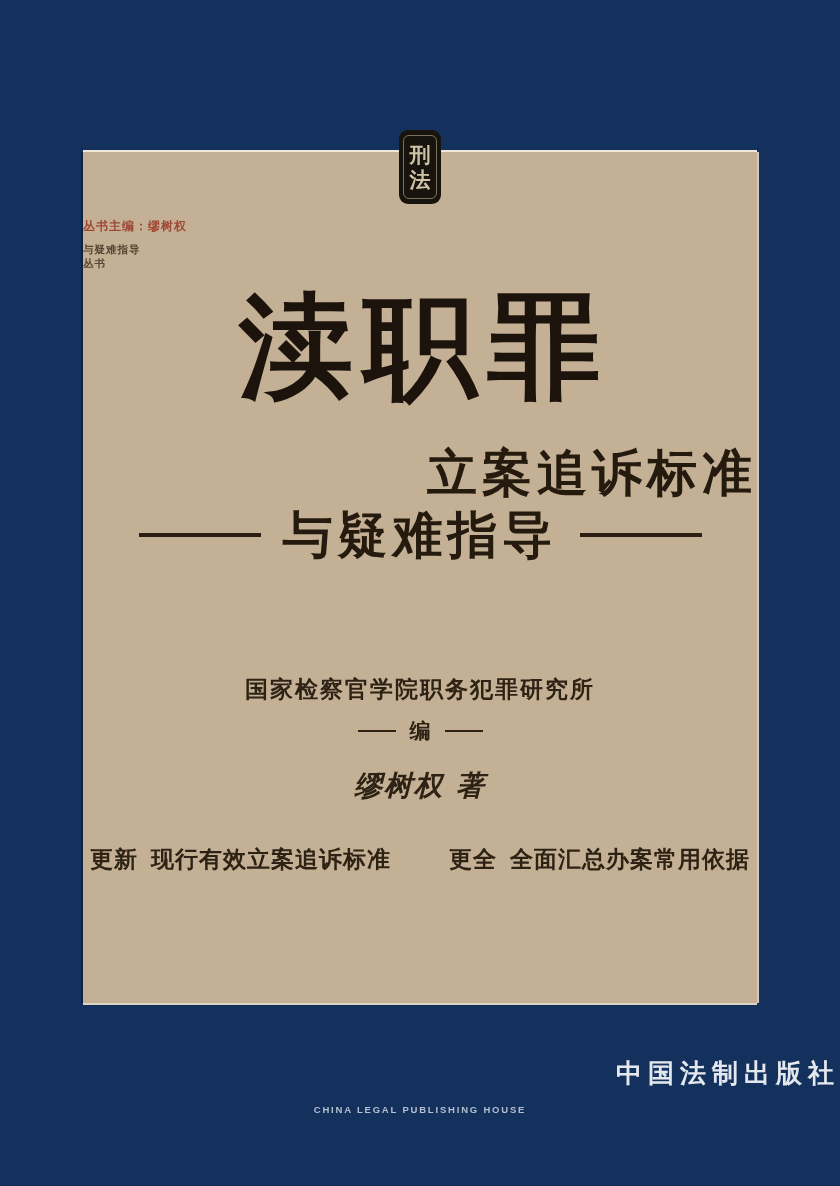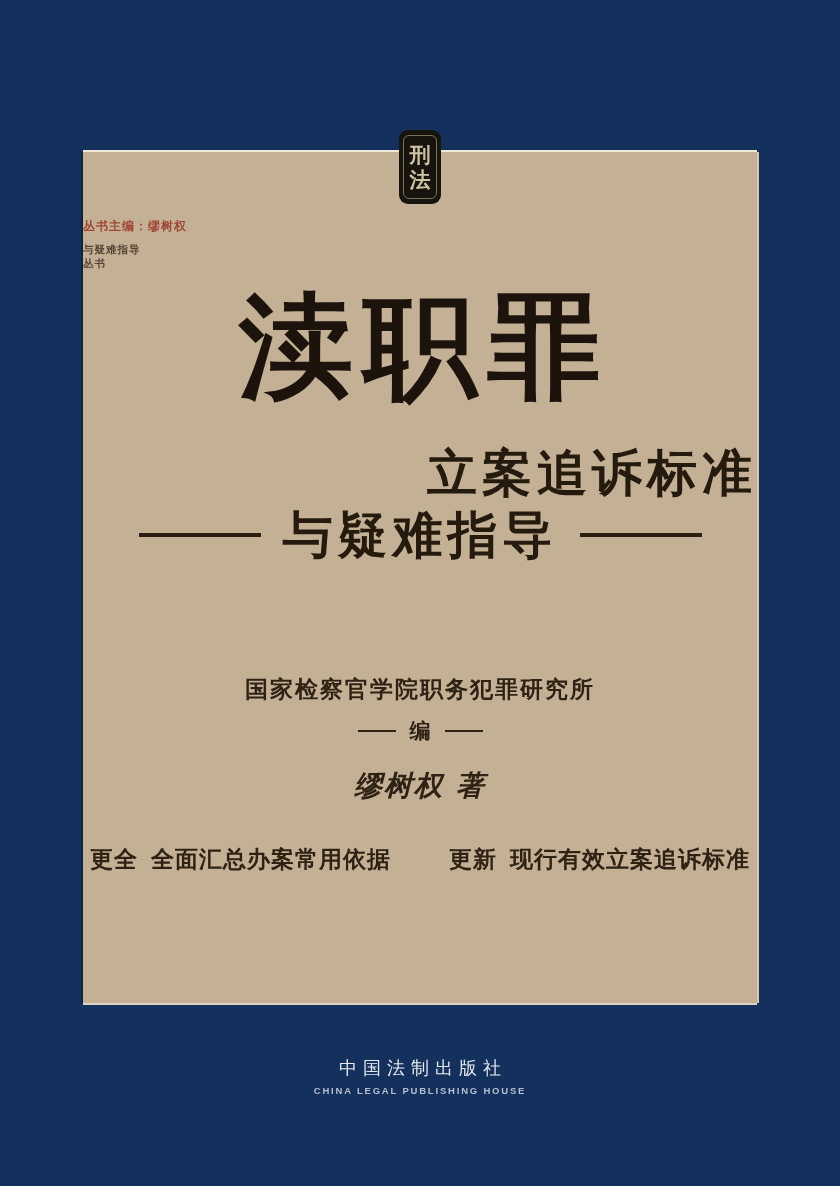--- a/index.html
+++ b/index.html
@@ -57,23 +57,23 @@
   
   .features{
     position:absolute;top:692px;left:50%;transform:translateX(-50%);
     display:grid;grid-template-columns:auto auto;column-gap:58px;row-gap:15px;
     white-space:nowrap;
   }
   .feature{font-size:23px;font-weight:bold;color:#2e2214;letter-spacing:1px;}
   .feature .flabel{margin-right:13px;}
   
   .publisher{position:absolute;top:1056px;left:0;width:100%;text-align:center;}
-  .pub-cn{font-size:18px;font-weight:normal;letter-spacing:6px;text-indent:6px;color:#e3e7ee;
-    font-family:"Liberation Sans","DejaVu Sans",sans-serif;}
-  .pub-en{font-size:9.5px;font-weight:bold;letter-spacing:1.8px;color:#b6bfd1;margin-top:5px;
+  .pub-cn{font-size:26px;font-weight:bold;letter-spacing:6px;text-indent:6px;color:#e3e7ee;
+    font-family:"Liberation Sans","DejaVu Sans",sans-serif;text-align:right;}
+  .pub-en{font-size:9.5px;font-weight:bold;letter-spacing:1.8px;color:#b6bfd1;margin-top:13px;
     font-family:"Liberation Sans","DejaVu Sans",sans-serif;}
 </style>
 </head>
 <body>
 
 <div class="panel">
 
   <div class="seal">
     <div class="seal-inner">
       <span class="seal-char">刑</span>
@@ -105,24 +105,24 @@
       <span class="role">编</span>
       <span class="dash"></span>
     </div>
     <div class="author-person">
       <span>缪树权</span><span class="sep"></span><span>著</span>
     </div>
   </div>
 
   <div class="features">
     <div class="feature">
-      <span class="flabel">更全</span><span>全面汇总办案常用依据</span>
+      <span class="flabel">更新</span><span>现行有效立案追诉标准</span>
     </div>
     <div class="feature">
-      <span class="flabel">更新</span><span>现行有效立案追诉标准</span>
+      <span class="flabel">更全</span><span>全面汇总办案常用依据</span>
     </div>
   </div>
 
 </div>
 
 <div class="publisher">
   <div class="pub-cn">中国法制出版社</div>
   <div class="pub-en">CHINA LEGAL PUBLISHING HOUSE</div>
 </div>
 

